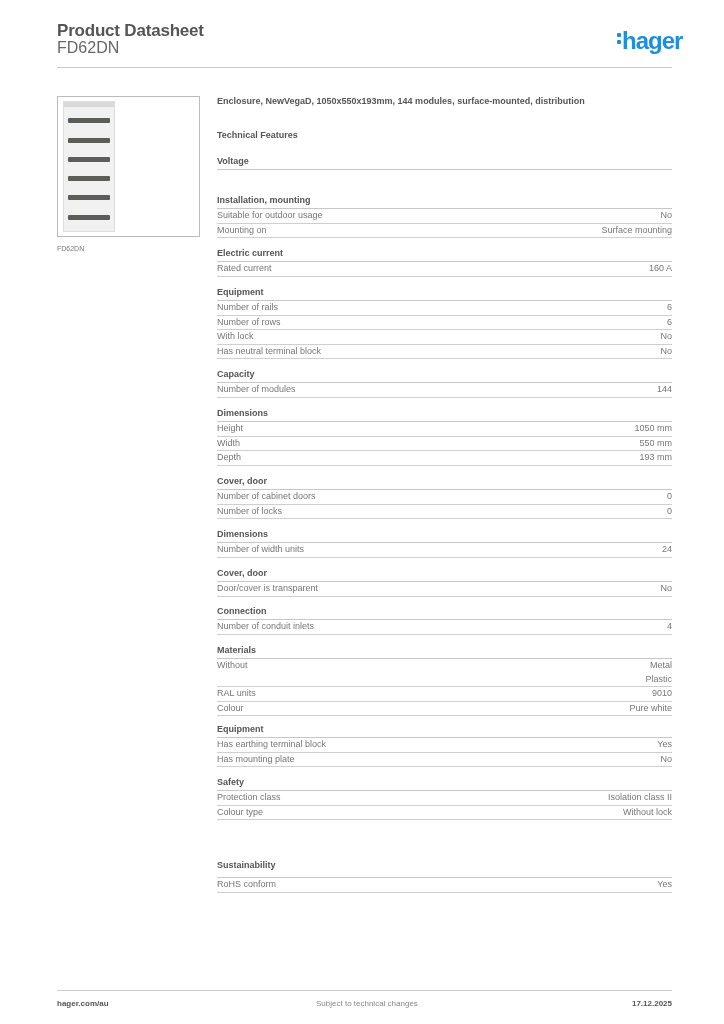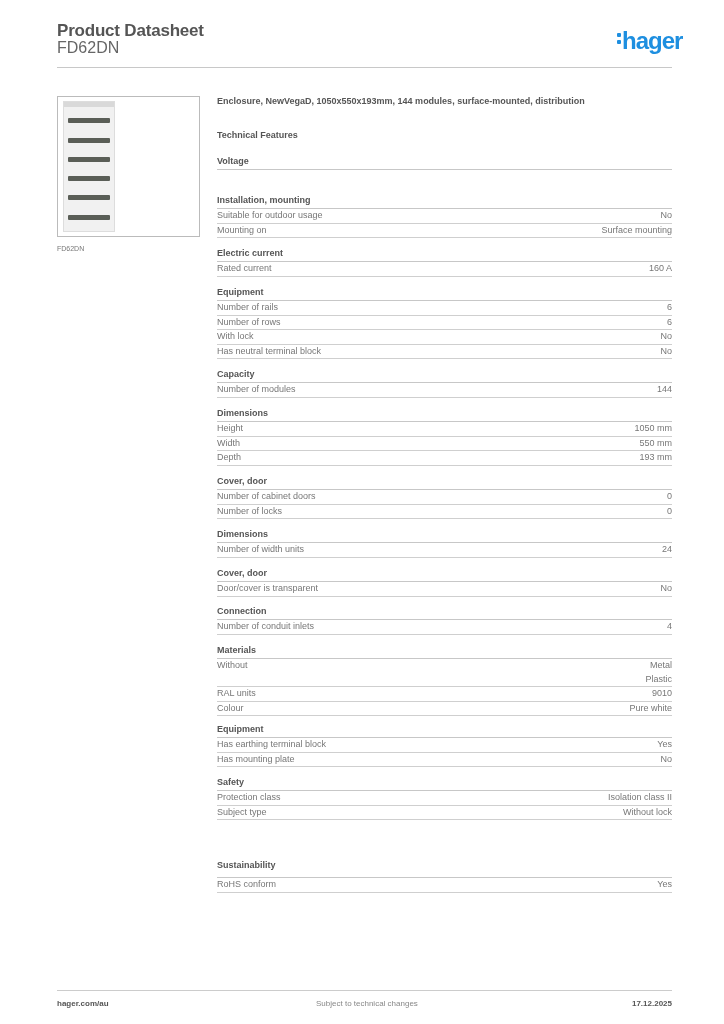--- a/index.html
+++ b/index.html
@@ -216,21 +216,21 @@
     </div>
     <div class="sec" style="top: 776px;">
       <div class="sec-h">Safety</div>
       <div class="row">
         <span>Protection class</span>
         <span class="v">
           <div>Isolation class II</div>
         </span>
       </div>
       <div class="row">
-        <span>Subject type</span>
+        <span>Colour type</span>
         <span class="v">
           <div>Without lock</div>
         </span>
       </div>
     </div>
     <div class="sec" style="top: 859px;">
       <div class="sec-h" style="height: 17px;">Sustainability</div>
       <div class="row">
         <span>RoHS conform</span>
         <span class="v">

